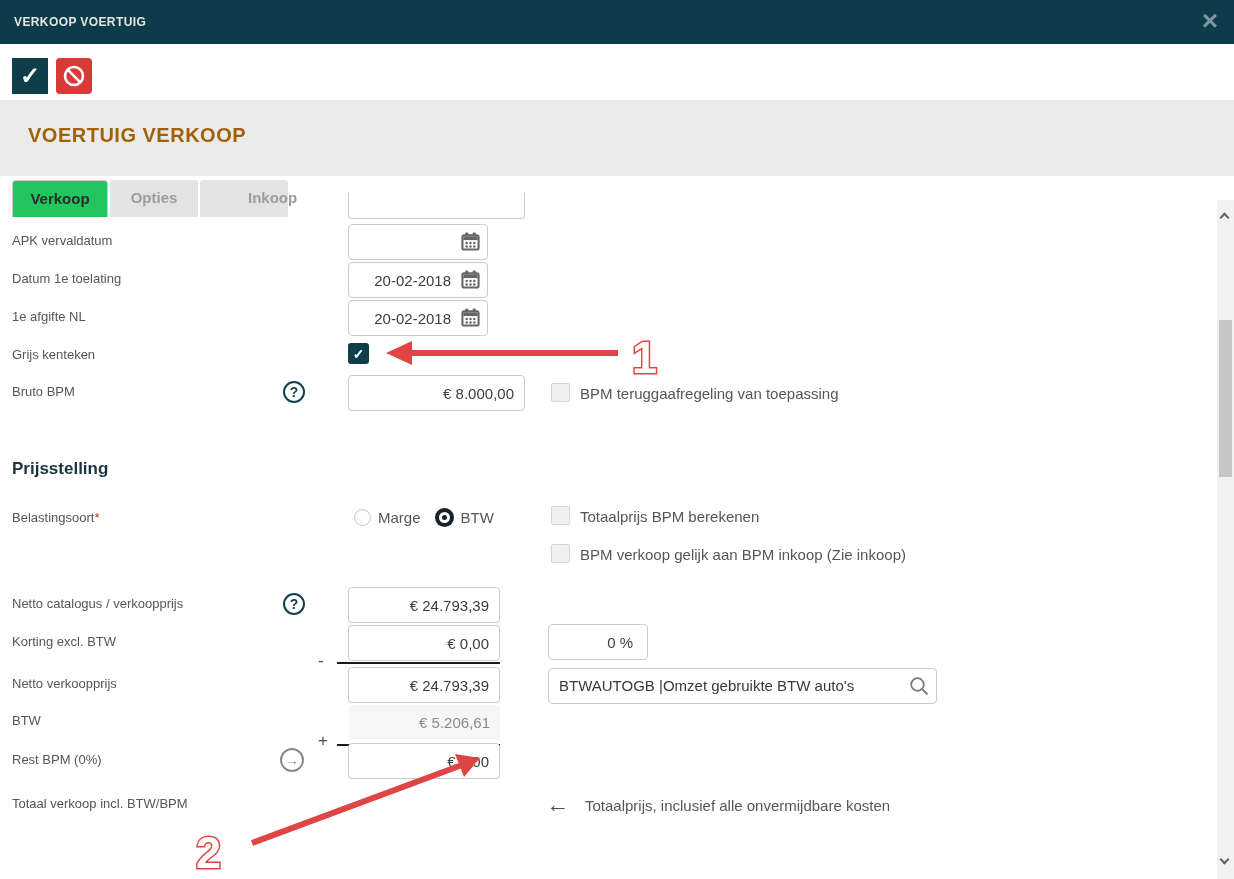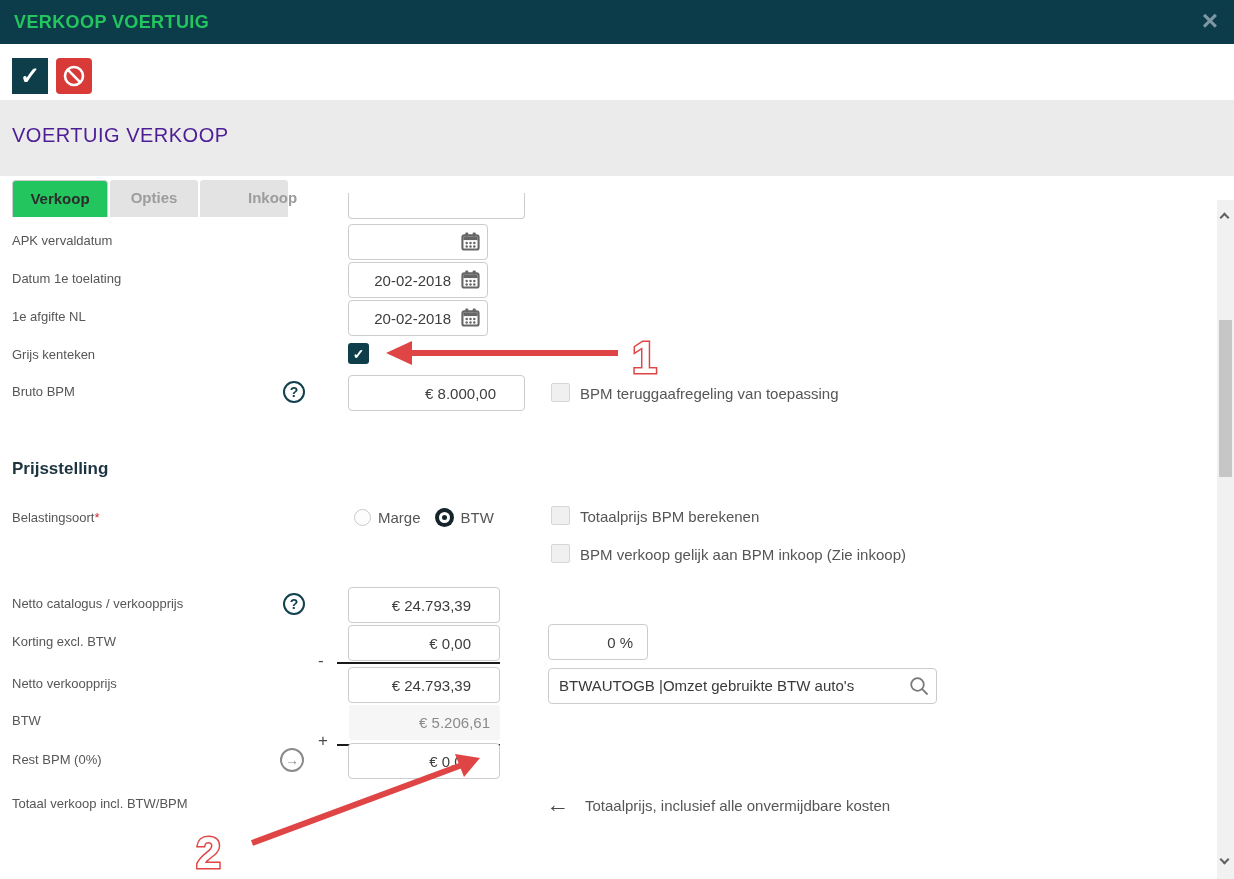--- a/index.html
+++ b/index.html
@@ -2,47 +2,47 @@
 <html><head>
 <meta charset="utf-8">
 <style>
   * { margin:0; padding:0; box-sizing:border-box; }
   html,body { background:#fff; }
   body { font-family:"Liberation Sans", sans-serif; }
   #stage { position:relative; width:1234px; height:879px; background:#fff; overflow:hidden; }
 
   
   .titlebar { position:absolute; left:0; top:0; width:1234px; height:44px; background:#0c3c49; }
-  .titlebar .title { position:absolute; left:14px; top:0; line-height:44px; color:#22c55e; font-size:18px; font-weight:700; letter-spacing:.4px; }
+  .titlebar .title { position:absolute; left:14px; top:0; line-height:44px; color:#e5e5e5; font-size:12px; font-weight:700; letter-spacing:.4px; }
   .close-btn { position:absolute; right:8px; top:6px; width:32px; height:32px; color:#7d98a4; font-size:28px; font-weight:700; text-align:center; line-height:30px; cursor:pointer; }
 
   
   .toolbar { position:absolute; left:0; top:44px; width:1234px; height:56px; background:#ffffff; }
   .tb-btn { position:absolute; top:14px; width:36px; height:36px; display:flex; align-items:center; justify-content:center; cursor:pointer; }
   .tb-confirm { left:12px; background:#0e3e4a; color:#fff; font-size:24px; font-weight:700; }
   .tb-cancel { left:56px; background:#d83a38; border-radius:4px; }
 
   
   .band { position:absolute; left:0; top:100px; width:1234px; height:76px; background:#ebebeb; }
-  .band .band-title { position:absolute; left:12px; top:24px; font-size:20px; font-weight:400; color:#4c1d95; letter-spacing:.5px; }
+  .band .band-title { position:absolute; left:28px; top:24px; font-size:20px; font-weight:700; color:#a16207; letter-spacing:.5px; }
 
   
   .tab { position:absolute; top:180px; height:37px; line-height:36px; text-align:center; font-size:15px; font-weight:700; cursor:pointer; }
   .tab-active { left:12px; width:96px; background:#22c55e; color:#2b2b2b; border:1px solid #ccc; border-bottom:none; border-radius:4px 4px 0 0; }
   .tab-idle { background:#e3e3e3; color:#9d9d9d; border-radius:3px 3px 0 0; }
   .tab-opties { left:110px; width:88px; }
   .tab-inkoop { left:200px; width:88px;padding-left:48px; }
 
   
   .lbl { position:absolute; left:12px; font-size:13px; color:#565656; white-space:nowrap; }
   .req { color:#cc2a2a; }
 
   
   .inp { position:absolute; border:1px solid #ccc; border-radius:4px; background:#fff; font-family:"Liberation Sans",sans-serif; font-size:15px; color:#3d3d3d; outline:none; }
-  .inp.money { text-align:right; padding-right:28px; }
+  .inp.money { text-align:right; padding-right:10px; }
   .inp.datefld { text-align:right; padding-right:36px; }
   .date-wrap { position:absolute; }
   .cal-icon { position:absolute; right:8px; top:8px; pointer-events:none; }
   .partial-field { position:absolute; left:348px; top:193px; width:177px; height:26px; border:1px solid #ccc; border-top:none; border-radius:0 0 4px 4px; background:#fff; }
 
   
   .chk-on { position:absolute; width:21px; height:21px; background:#0e3e4a; border-radius:3px; color:#fff; font-size:14px; font-weight:700; display:flex; align-items:center; justify-content:center; cursor:pointer; }
   .chk-off { position:absolute; width:19px; height:19px; background:#f0f0f0; border:1px solid #d6d6d6; border-radius:2px; cursor:pointer; }
   .chk-label { position:absolute; font-size:15px; color:#565656; white-space:nowrap; }
   .radio-row { position:absolute; left:354px; top:508px; display:flex; align-items:center; }

